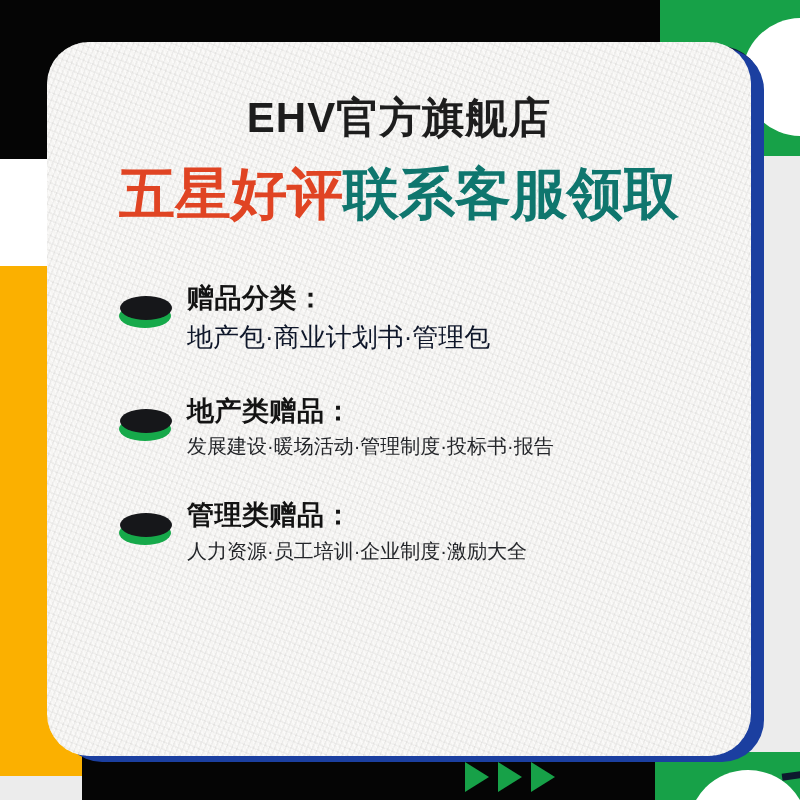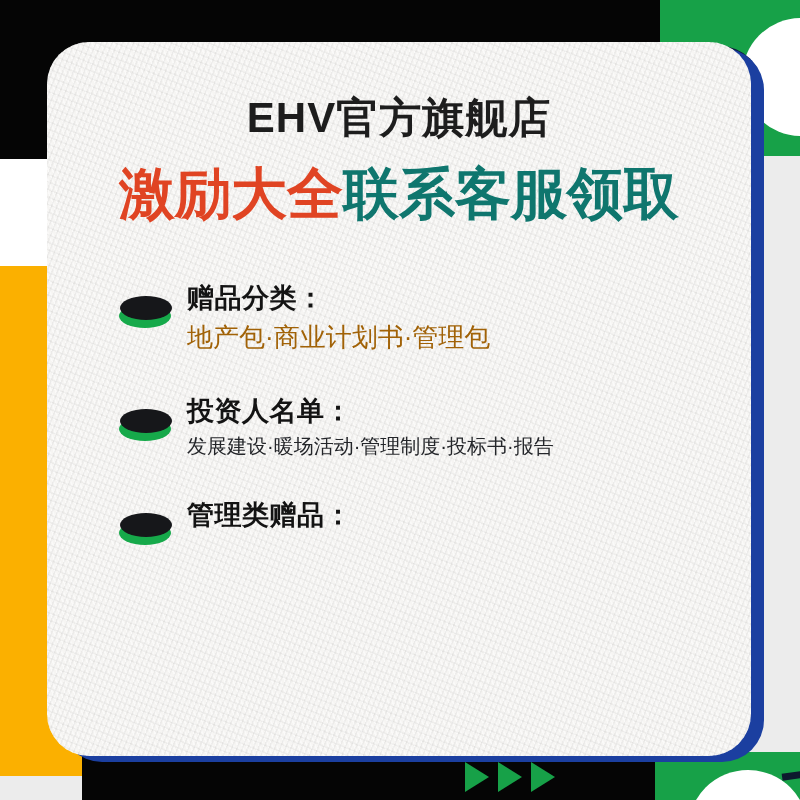--- a/index.html
+++ b/index.html
@@ -117,21 +117,21 @@
     background:#16171a;
   }
   .row-title{
     font-size:27px;font-weight:bold;color:#131313;line-height:1.25;
     letter-spacing:.5px;
   }
   .row-items{
     margin-top:5px;font-size:20px;color:#24262a;line-height:1.3;letter-spacing:0px;
     font-family:"Liberation Sans","DejaVu Sans",sans-serif;
   }
-  .row-items.accent{color:#a16207;font-size:26px;}
+  .row-items.accent{color:#0f172a;font-size:26px;}
 </style>
 </head>
 <body>
 
 <div id="poster">
 
   <div class="bg-black-top"></div>
   <div class="bg-white-left"></div>
   <div class="bg-yellow-left"></div>
   <div class="bg-green-right-top"></div>
@@ -150,49 +150,50 @@
 
   <div class="card-shadow2"></div>
   <div class="card-shadow"></div>
 
   <div class="card">
     <div class="card-inner">
 
       <div class="brand-title">EHV官方旗舰店</div>
 
       <div class="headline">
-        <span class="hl-accent">激励大全</span><span class="hl-main">联系客服领取</span>
+        <span class="hl-accent">五星好评</span><span class="hl-main">联系客服领取</span>
       </div>
 
       <div class="list">
 
         <div class="row">
           <div class="disc">
             <div class="disc-bottom"></div>
               <div class="disc-top"></div>
           </div>
           <div class="row-title">赠品分类：</div>
           <div class="row-items accent">地产包·商业计划书·管理包</div>
         </div>
 
         <div class="row">
           <div class="disc">
             <div class="disc-bottom"></div>
               <div class="disc-top"></div>
           </div>
-          <div class="row-title">投资人名单：</div>
+          <div class="row-title">地产类赠品：</div>
           <div class="row-items">发展建设·暖场活动·管理制度·投标书·报告</div>
         </div>
 
 
         <div class="row">
           <div class="disc">
             <div class="disc-bottom"></div>
               <div class="disc-top"></div>
           </div>
           <div class="row-title">管理类赠品：</div>
+          <div class="row-items">人力资源·员工培训·企业制度·激励大全</div>
         </div>
 
       </div>
     </div>
   </div>
 
 </div>
 
 </body></html>

